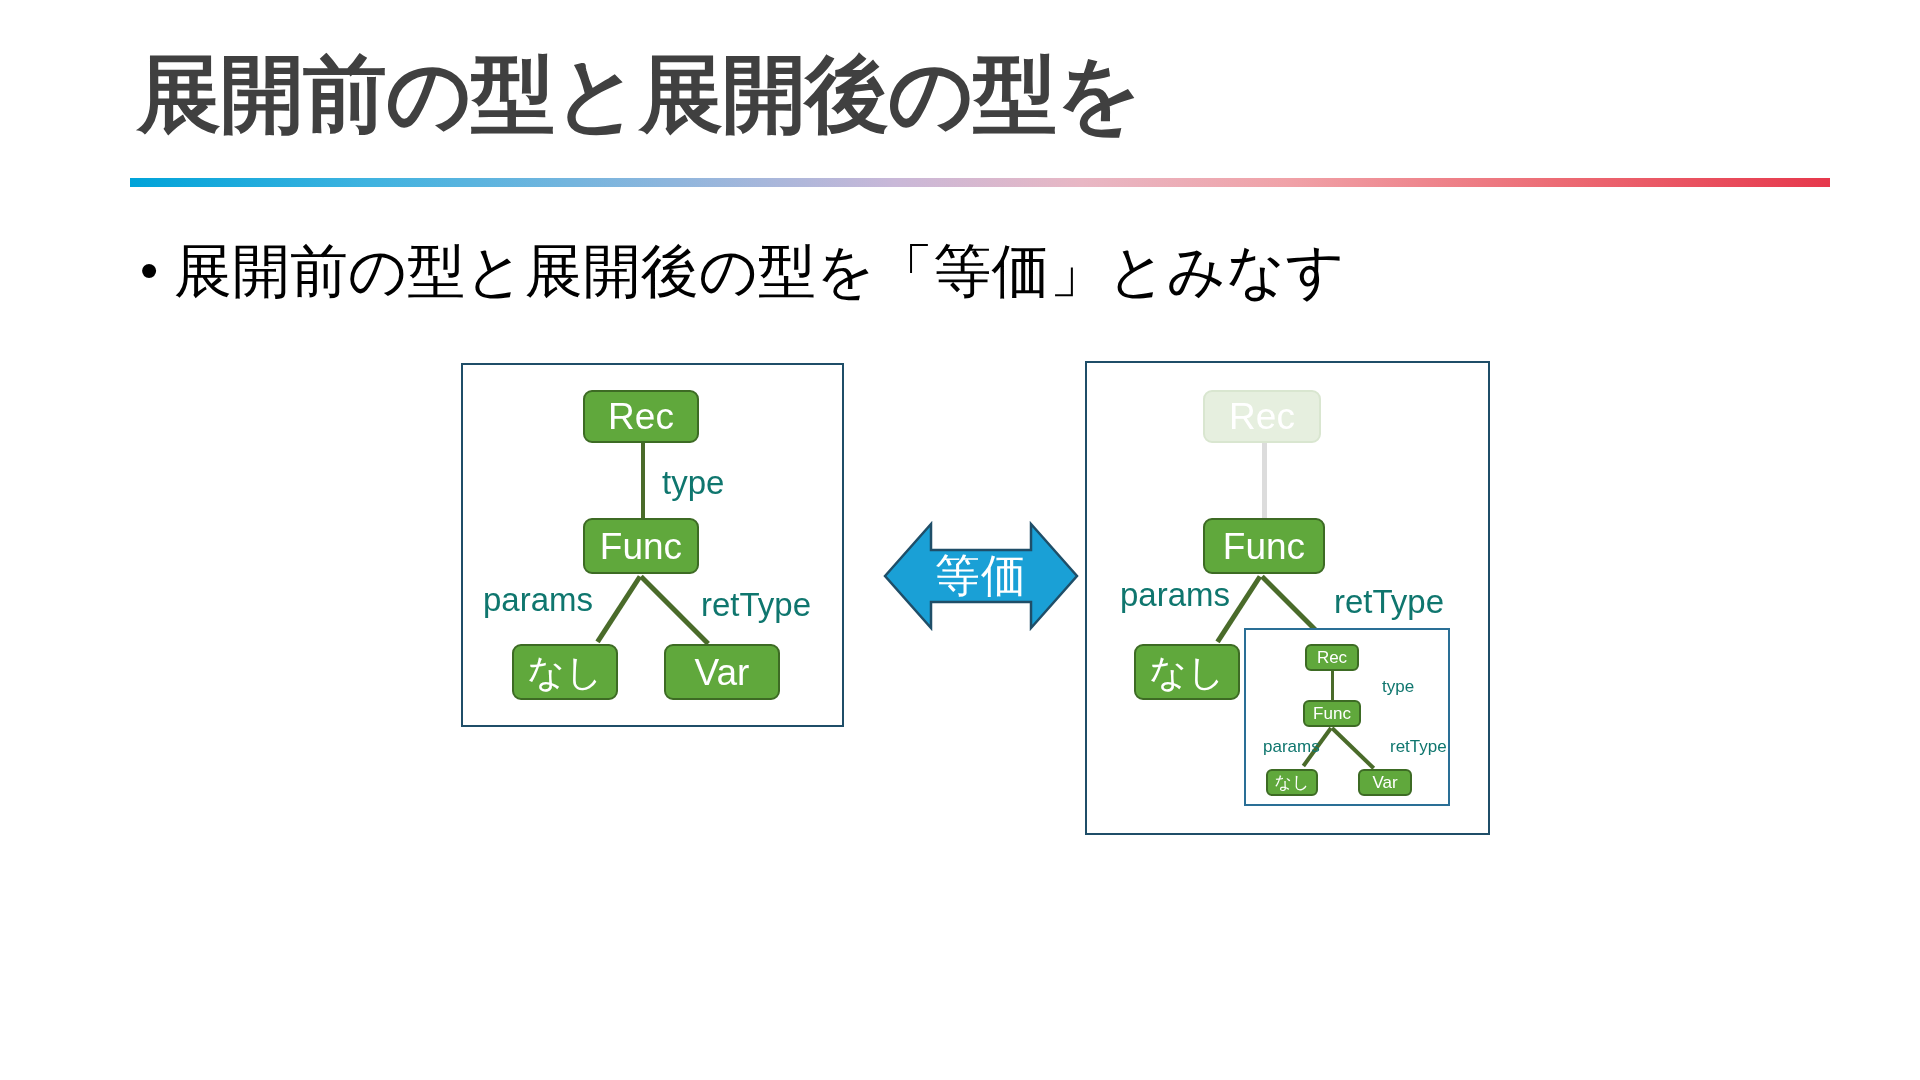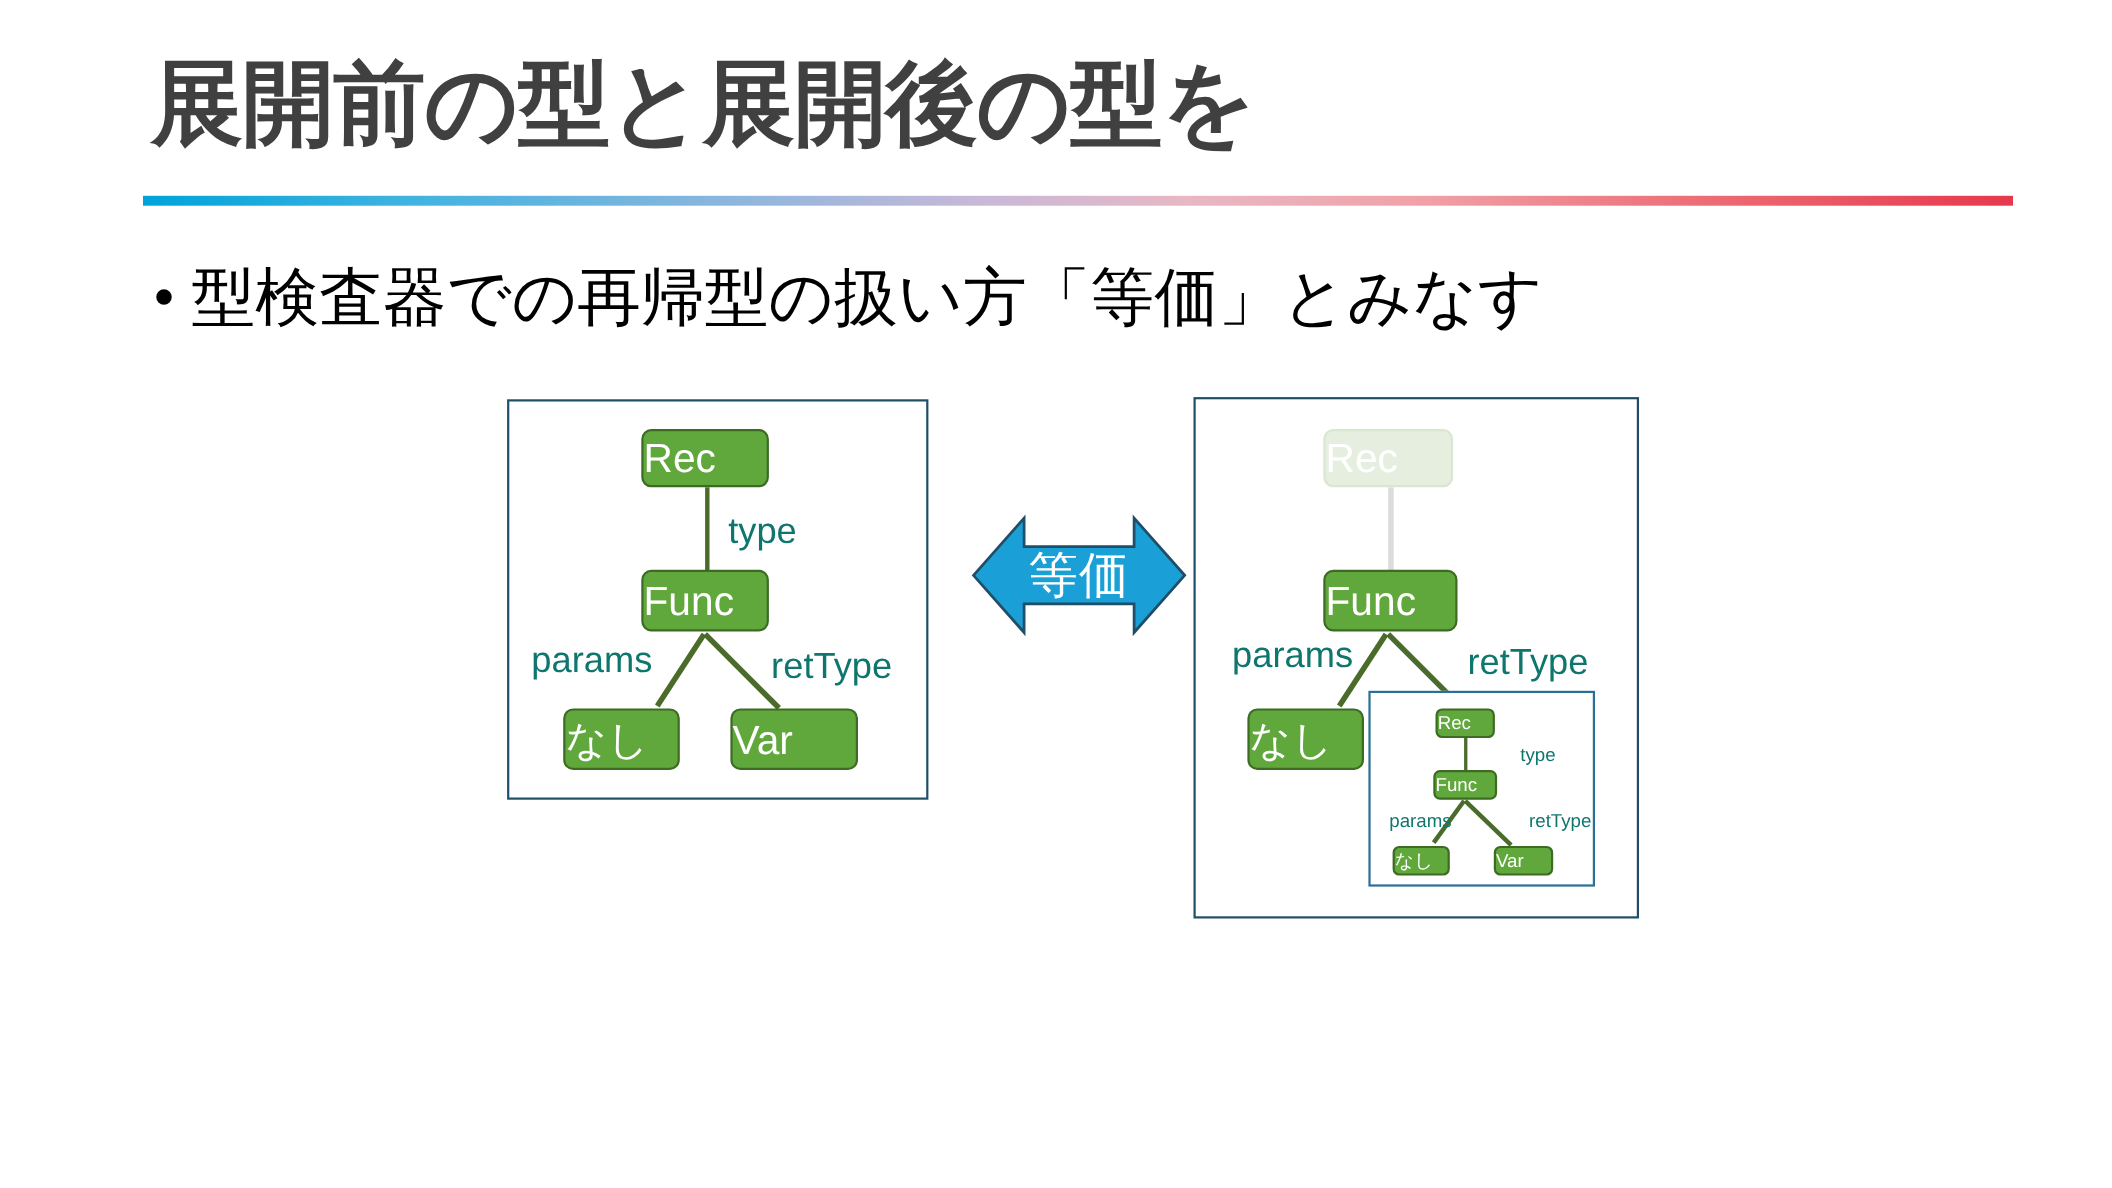--- a/index.html
+++ b/index.html
@@ -80,21 +80,21 @@
   
   .node {
     position: absolute;
     box-sizing: border-box;
     background: #60a83c;
     border: 2px solid #3d6b24;
     border-radius: 9px;
     color: #ffffff;
     display: flex;
     align-items: center;
-    justify-content: flex-start;
+    justify-content: center;
     line-height: 1;
     white-space: nowrap;
   }
   .node.faded {
     background: #e6efdf;
     border-color: #d9e6d0;
     color: #ffffff;
   }
   .node.small {
     border-radius: 6px;
@@ -114,21 +114,21 @@
     position: absolute;
     color: #0f766e;
     white-space: nowrap;
     line-height: 1;
   }
 
   
   #equiv-arrow-wrap {
     position: absolute;
     left: 883px;
-    top: 463px;
+    top: 516px;
     width: 196px;
     height: 120px;
     text-align: right;
   }
   #equiv-arrow-wrap svg { display: block; }
   #equiv-arrow-label {
     position: absolute;
     left: 0; top: 0;
     width: 196px; height: 120px;
     display: flex;
@@ -141,21 +141,21 @@
   }
 </style>
 </head>
 <body>
 
 <div id="slide-title">展開前の型と展開後の型を</div>
 
 <div id="title-rule"></div>
 
 <div id="bullet-line">
-  <span class="bullet-dot">•</span><span>型検査器での再帰型の扱い方「等価」とみなす</span>
+  <span class="bullet-dot">•</span><span>展開前の型と展開後の型を「等価」とみなす</span>
 </div>
 
 <div id="frame-before" class="tree-frame"></div>
 
 <div class="edge" style="left:641px; top:443px; width:4px; height:76px;"></div>
 <div class="edge" style="left:640px; top:574px; width:78px; height:5px; transform:rotate(123deg);"></div>
 <div class="edge" style="left:641px; top:574px; width:95px; height:5px; transform:rotate(45deg);"></div>
 
 <div class="node" style="left:583px; top:390px; width:116px; height:53px; font-size:37px;">
   <span>Rec</span>

